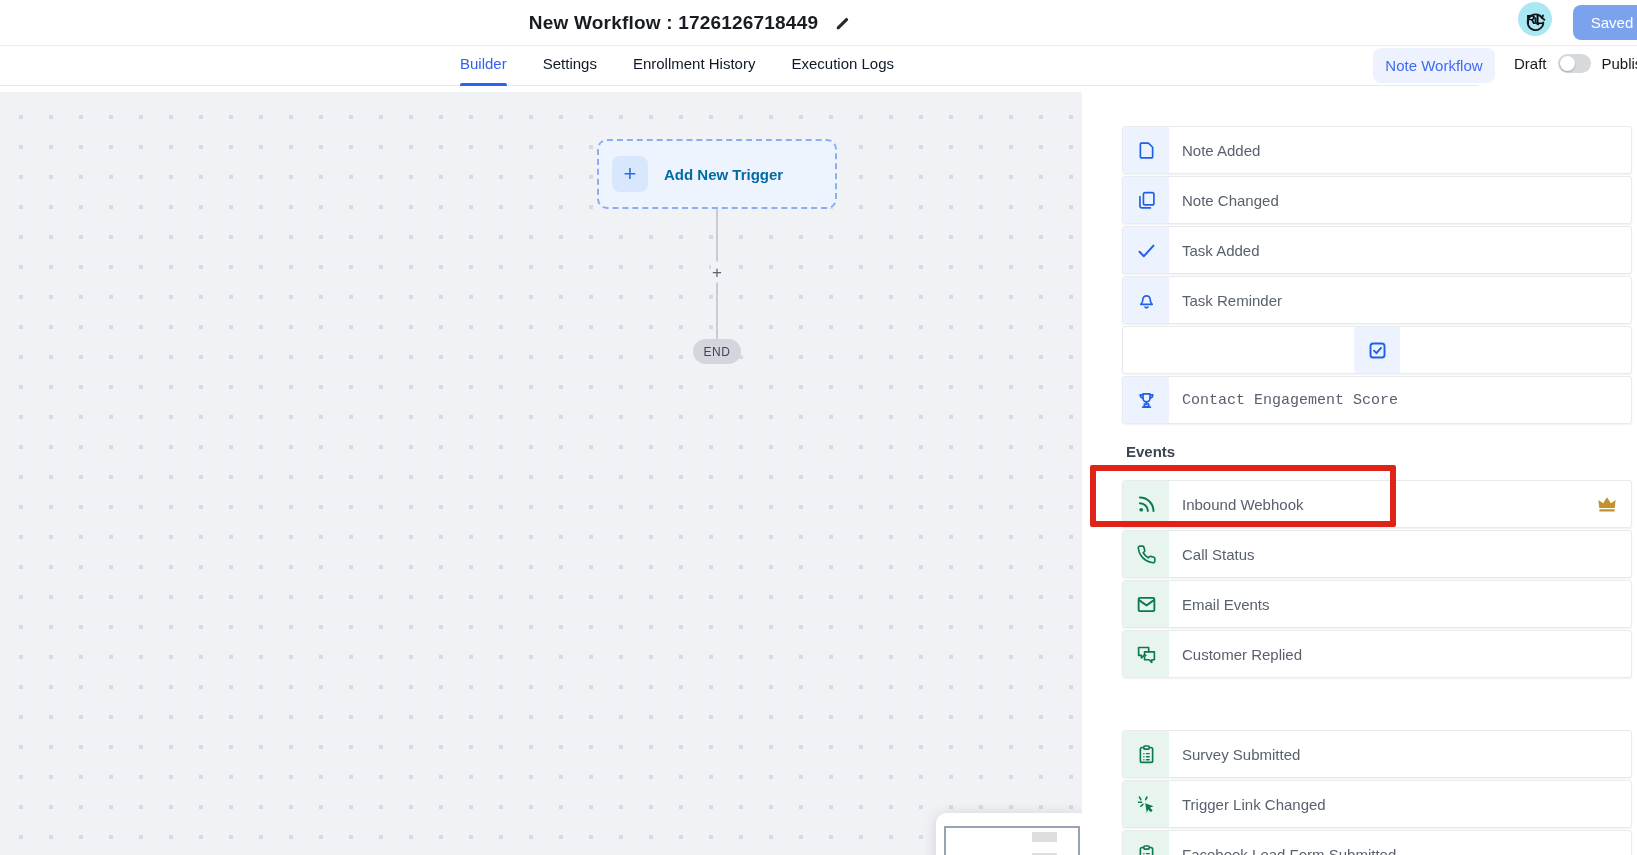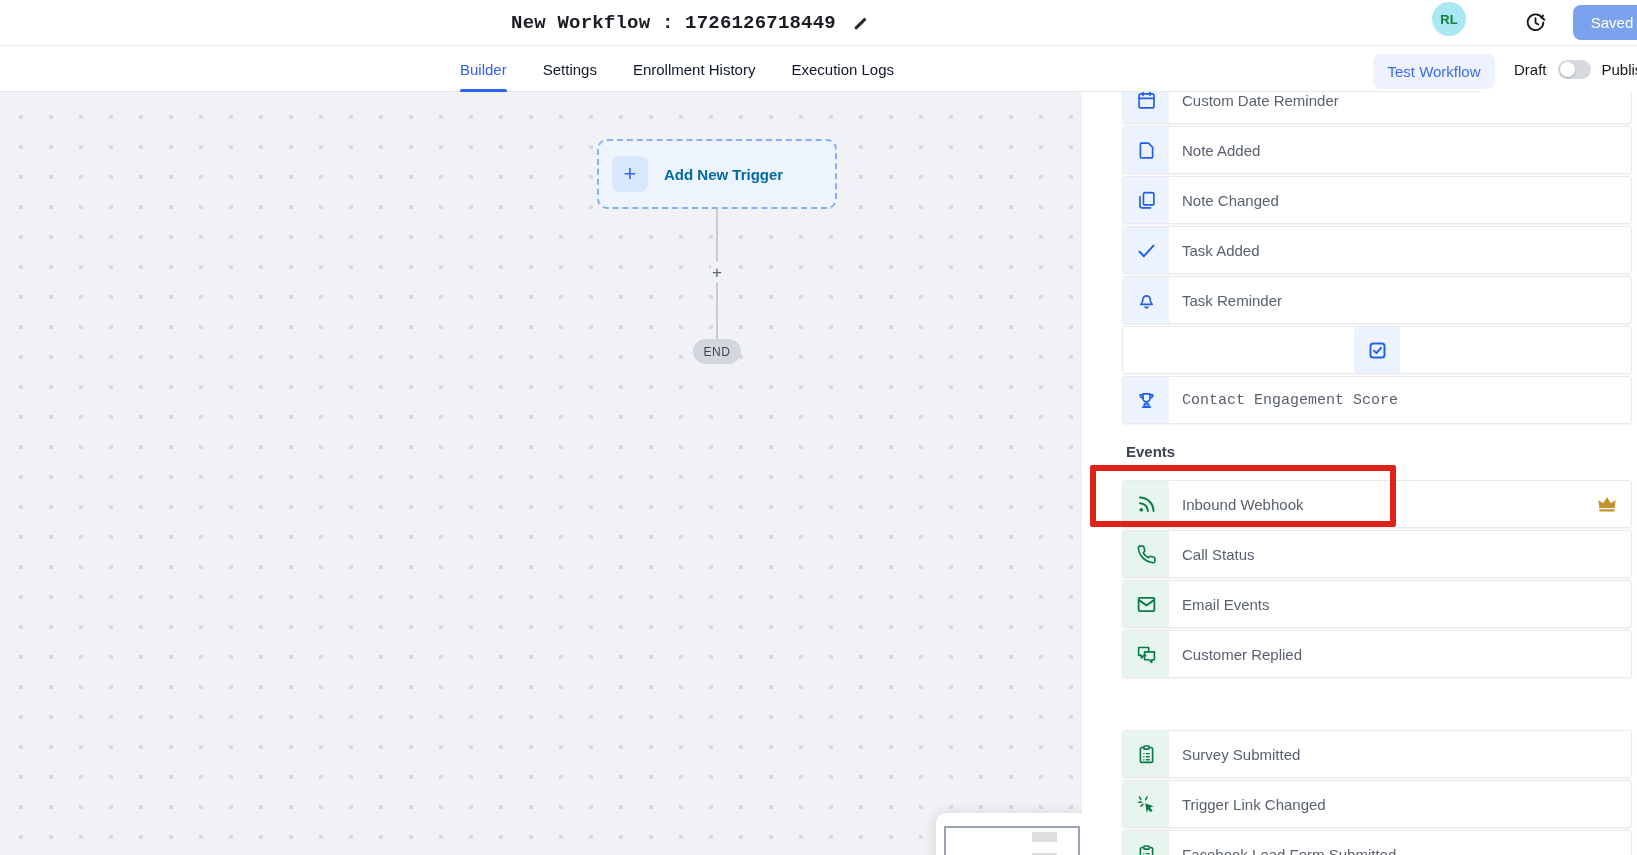--- a/index.html
+++ b/index.html
@@ -3,29 +3,29 @@
 <meta charset="utf-8">
 <style>
   * { margin:0; padding:0; box-sizing:border-box; }
   html,body { background:#fff; }
   body { font-family:"Liberation Sans", sans-serif; }
   #app { position:relative; width:1637px; height:855px; overflow:hidden; background:#fff; }
 
   
   .header { position:absolute; left:0; top:0; width:1637px; height:46px; background:#fff; border-bottom:1px solid #ececf0; z-index:30; }
   .title-wrap { position:absolute; left:440px; top:0; width:500px; height:46px; display:flex; align-items:center; justify-content:center; gap:16px; }
-  .page-title { font-size:19px; font-weight:700; color:#191c22; letter-spacing:.2px; white-space:nowrap;font-family:Liberation Mono, monospace; }
+  .page-title { font-size:19px; font-weight:700; color:#191c22; letter-spacing:.2px; white-space:nowrap; }
   .edit-icon svg { width:17px; height:17px; color:#26292f; display:block; }
-  .avatar { position:absolute; left:1432px; top:2px; width:34px; height:34px; border-radius:50%; background:#a9e7f3; color:#15803d; font-size:13px; font-weight:700; display:flex; align-items:center; justify-content:center; }
+  .avatar { position:absolute; left:1518px; top:2px; width:34px; height:34px; border-radius:50%; background:#a9e7f3; color:#000000; font-size:13px; font-weight:700; display:flex; align-items:center; justify-content:center; }
   .history-btn { position:absolute; left:1524px; top:11px; width:24px; height:24px; color:#17191d; }
   .history-btn svg { width:23px; height:23px; fill:none; stroke:currentColor; stroke-width:1.9; stroke-linecap:round; stroke-linejoin:round; }
   .saved-btn { position:absolute; left:1573px; top:5px; width:78px; height:35px; background:#7ba2ec; border:none; border-radius:8px; color:#fff; font-size:15px; font-weight:500; font-family:inherit; text-align:center; }
 
   
-  .tabbar { position:absolute; left:0; top:46px; width:1479px; height:46px; background:#fff; border-bottom:1px solid #e7e8eb; z-index:29; }
+  .tabbar { position:absolute; left:0; top:40px; width:1479px; height:46px; background:#fff; border-bottom:1px solid #e7e8eb; z-index:29; }
   .tabs { position:absolute; left:460px; top:0; height:46px; display:flex; gap:36px; }
   .tab { position:relative; height:46px; display:flex; align-items:center; font-size:15px; color:#0f172a; cursor:pointer; white-space:nowrap; }
   .tab.active { color:#2e62ef; font-weight:500; }
   .tab.active::after { content:""; position:absolute; left:0; right:0; bottom:0; height:3px; background:#2e62ef; border-radius:2px 2px 0 0; }
   .test-workflow-btn { position:absolute; left:1373px; top:8px; width:122px; height:35px; background:#eef2fe; border:none; border-radius:8px; color:#3d6bf3; font-size:15px; font-weight:500; font-family:inherit; }
   .publish-group { position:absolute; left:1514px; top:0; height:46px; display:flex; align-items:center; gap:11px; white-space:nowrap; }
   .toggle-label { font-size:15px; color:#15181e; }
   .toggle { width:33px; height:19px; border-radius:10px; background:#d6d9de; position:relative; cursor:pointer; flex:0 0 auto; }
   .toggle .knob { position:absolute; left:2px; top:2px; width:15px; height:15px; border-radius:50%; background:#fff; box-shadow:0 1px 2px rgba(0,0,0,.25); }
 
@@ -84,21 +84,21 @@
     <button class="saved-btn">Saved</button>
   </div>
 
   <div class="tabbar">
     <div class="tabs">
         <div class="tab active">Builder</div>
         <div class="tab">Settings</div>
         <div class="tab">Enrollment History</div>
         <div class="tab">Execution Logs</div>
       </div>
-    <button class="test-workflow-btn">Test Workflow</button>
+    <button class="test-workflow-btn">Note Workflow</button>
     <div class="publish-group">
       <span class="toggle-label">Draft</span>
       <span class="toggle">
           <span class="knob"></span>
         </span>
       <span class="toggle-label">Publish</span>
     </div>
   </div>
 
   <div class="canvas">
@@ -114,29 +114,20 @@
       <div class="minimap-view">
         <div class="mini-node" style="left:86px; top:4px;"></div>
         <div class="mini-node" style="left:86px; top:25px;"></div>
       </div>
     </div>
   </div>
 
   <div class="sidebar">
     <div class="rows" id="rows">
       <div class="section-header" style="top:351px;">Events</div>
-    <div class="side-row trigger" style="top: -16px;">
-          <span class="row-iconbox">
-            <svg viewBox="0 0 24 24">
-              <rect x="3.5" y="4.5" width="17" height="16" rx="2"></rect>
-              <path d="M3.5 9.5h17M8 2.8v3.6M16 2.8v3.6"></path>
-            </svg>
-          </span>
-          <span class="row-label">Custom Date Reminder</span>
-        </div>
         <div class="side-row trigger" style="top: 34px;">
           <span class="row-iconbox">
             <svg viewBox="0 0 24 24">
               <path d="M6 3.5h8.2L19 8.3v11.2a1 1 0 0 1-1 1H6a1 1 0 0 1-1-1V4.5a1 1 0 0 1 1-1z"></path>
             </svg>
           </span>
           <span class="row-label">Note Added</span>
         </div>
         <div class="side-row trigger" style="top: 84px;">
           <span class="row-iconbox">

